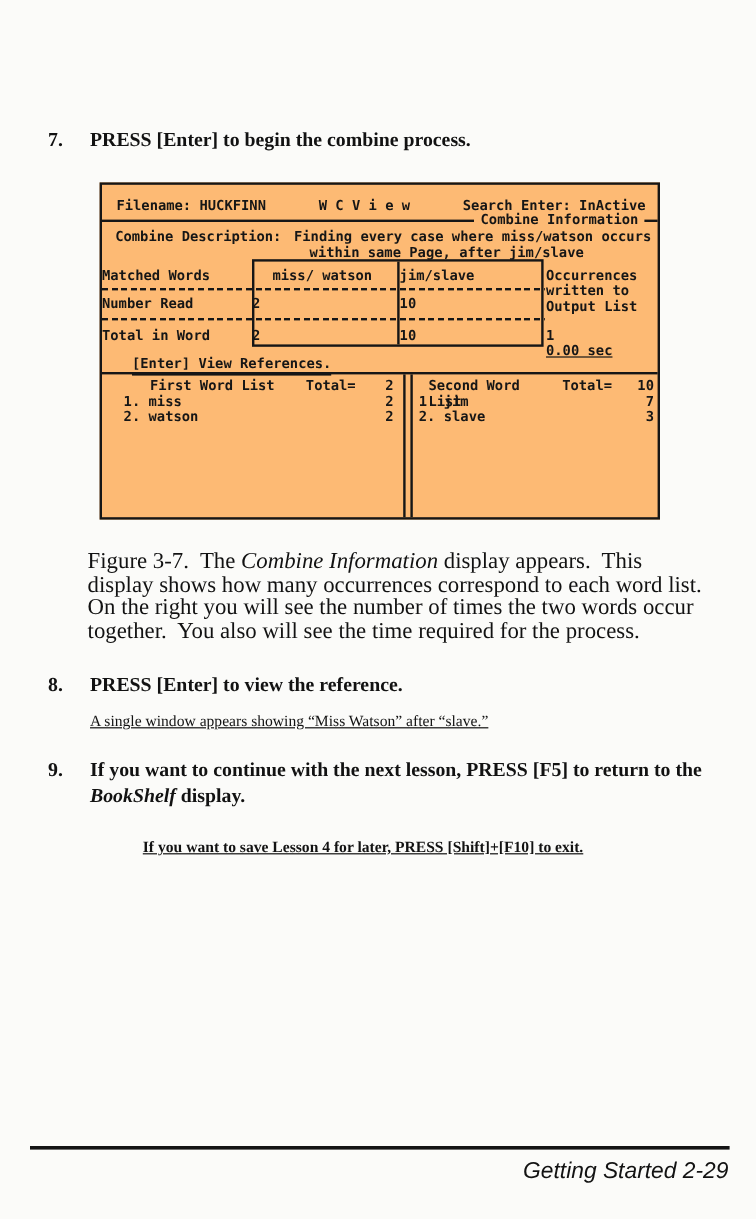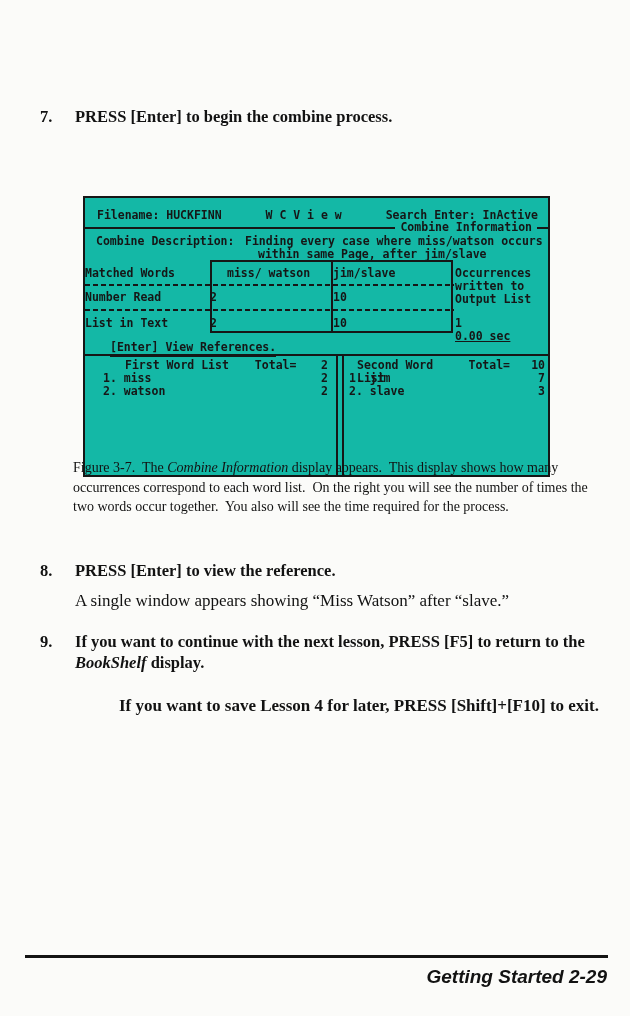--- a/index.html
+++ b/index.html
@@ -9,34 +9,34 @@
     font-family:"Liberation Serif", serif;
     color:#121212;
     position:relative;
     overflow:hidden;
   }
 
   
   .step { position:absolute; display:flex; font-weight:bold; font-size:16.5px; line-height:21px; }
   .step .num { width:35px; flex:none; }
   .step .txt { width:530px; }
-  .detail { position:absolute; left:75px; font-size:17px; line-height:21px; width:520px; }
+  .detail { position:absolute; left:75px; font-size:13px; line-height:21px; width:520px;text-decoration:underline; }
   .bold { font-weight:bold;margin-left:44px; }
   .ital { font-style:italic; }
 
   
   .caption { position:absolute; left:73px; top:458px; width:516px;
-             font-size:14px; line-height:19.5px; white-space:pre-wrap; }
+             font-size:19px; line-height:19.5px; white-space:pre-wrap; }
 
   
   .terminal {
     position:absolute; left:83px; top:152px; width:467px; height:281px;
-    border:2px solid #161616; background:#14b8a6;
+    border:2px solid #161616; background:#fdba74;
     font-family:"DejaVu Sans Mono", monospace; font-weight:bold;
-    font-size:11.5px; line-height:13px; color:#161616;margin-top:44px;
+    font-size:11.5px; line-height:13px; color:#161616;
   }
   .t { position:absolute; white-space:nowrap; }
   .ctr { white-space:nowrap; }
   .cell { position:absolute; height:13px; }
   .dashline { position:absolute; height:2px;
     background:repeating-linear-gradient(90deg,#161616 0 5px,transparent 5px 8px); }
   .solidline { position:absolute; height:2px; background:#161616; }
   .uline { border-bottom:2px solid #161616; padding-bottom:1px; }
 
   .sep-row { position:absolute; top:23px; left:0; width:100%; height:13px;
@@ -65,21 +65,21 @@
   .panel-right .wl-title { padding-left:13px; }
   .panel-right .wl-total-label { margin-left:auto; margin-right:6px; }
   .panel-right .wl-count { text-align:right; min-width:16px; }
   .panel-right .wl-name { padding-left:5px; }
   .panel-right .wl-item .wl-count { margin-left:auto; }
 
   
   .footer-rule { position:absolute; left:25px; top:955px; width:583px; height:2.5px; background:#141414; }
   .footer-text { position:absolute; right:23px; top:966px;
                  font-family:"Liberation Sans", sans-serif;
-                 font-weight:bold; font-style:italic; font-size:19px; }
+                 font-weight:normal; font-style:italic; font-size:19px; }
 </style>
 </head>
 <body>
 
 <div class="step" style="left:40px; top:106px;">
   <span class="num">7.</span>
   <span class="txt">PRESS [Enter] to begin the combine process.</span>
 </div>
 
 <div class="terminal">
@@ -113,21 +113,21 @@
   <div class="cell ctr" style="top:95px; left:370px; width:92px;">Output List</div>
 
   <div class="dashline" style="top:86px; left:0; width:369px;"></div>
 
   <div class="cell ctr" style="top:93px; left:0; width:125px;">Number Read</div>
   <div class="cell ctr" style="top:93px; left:125px; width:123px;">2</div>
   <div class="cell ctr" style="top:93px; left:248px; width:120px;">10</div>
 
   <div class="dashline" style="top:111px; left:0; width:369px;"></div>
 
-  <div class="cell ctr" style="top:119px; left:0; width:125px;">List in Text</div>
+  <div class="cell ctr" style="top:119px; left:0; width:125px;">Total in Word</div>
   <div class="cell ctr" style="top:119px; left:125px; width:123px;">2</div>
   <div class="cell ctr" style="top:119px; left:248px; width:120px;">10</div>
 
   <div class="cell ctr" style="top:119px; left:370px; width:92px;">1</div>
   <div class="cell ctr" style="top:132px; left:370px; width:92px;text-decoration:underline;">0.00 sec</div>
 
   <div class="t uline" style="top:143px; left:25px;">[Enter] View References.</div>
 
   <div class="solidline" style="top:156px; left:0; right:0;"></div>
 

